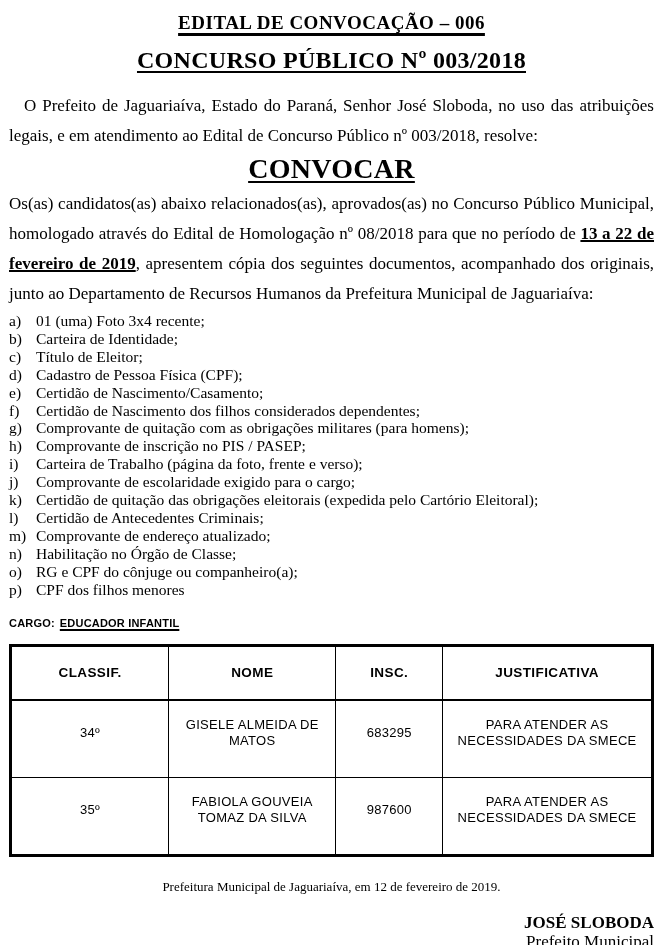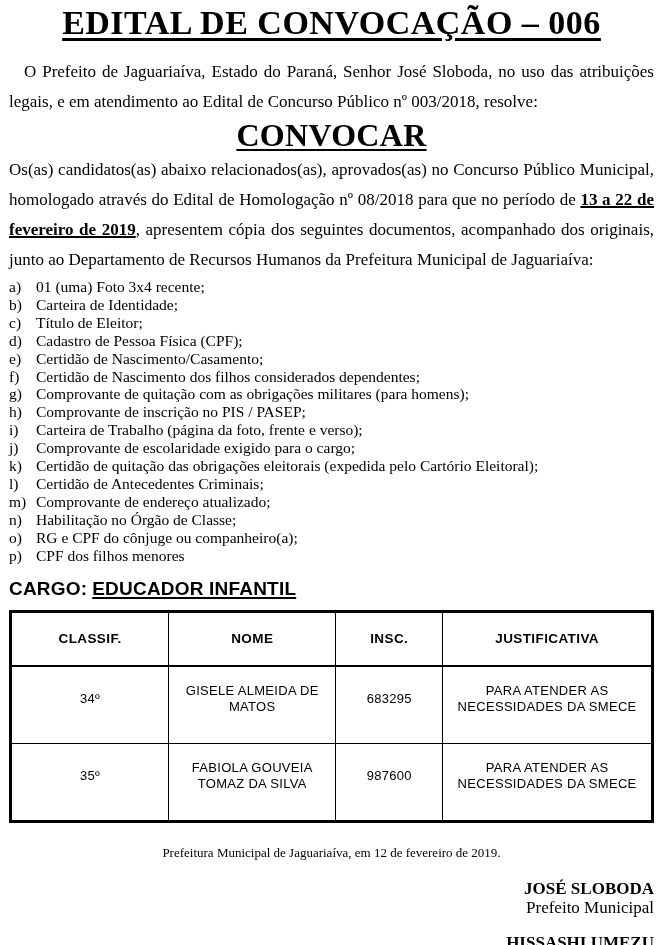--- a/index.html
+++ b/index.html
@@ -6,54 +6,54 @@
   body {
     width: 663px; height: 945px;
     color: #000;
     font-family: "Liberation Serif", serif;
     overflow: hidden;
   }
   .page { padding: 2px 9px 0 9px; }
 
   .title {
     font-family: "Liberation Serif", serif;
-    font-weight: bold; font-size: 34px; line-height: 37px;
+    font-weight: bold; font-size: 19px; line-height: 37px;
     text-align: center; margin: 2px 0 0 0;
     text-decoration: underline; text-decoration-thickness: 2.5px; text-underline-offset: 4px;
     letter-spacing: 0.5px;
   }
   .subtitle {
     font-weight: bold; font-size: 24px; line-height: 30px;
     text-align: center; margin: 4px 0 0 0;
     text-decoration: underline; text-decoration-thickness: 2px; text-underline-offset: 3px;
     letter-spacing: 0.3px;
   }
   .body-par {
     font-size: 17px; line-height: 30px;
     text-align: justify; margin: 16px 0 0 0;
   }
   .body-par.indent { text-indent: 15px; }
   .convocar {
-    font-weight: bold; font-size: 32px; line-height: 30px;
+    font-weight: bold; font-size: 28px; line-height: 30px;
     text-align: center; margin: 3px 0 0 0;
     text-decoration: underline; text-decoration-thickness: 2px; text-underline-offset: 3px;
     letter-spacing: 0.3px;
   }
   .body-par.second { margin-top: 5px; }
   .hl { font-weight: bold; text-decoration: underline; text-decoration-thickness: 1.5px; }
 
   .doc-list { margin-top: 3px; font-size: 15.5px; line-height: 17.9px; }
   .li { display: flex; }
   .li .marker { width: 27px; flex: none; }
   .li .txt { flex: 1; }
 
   .cargo {
     margin-top: 15px;
     font-family: "Liberation Sans", sans-serif;
-    font-weight: bold; font-size: 19px; line-height: 18px;
+    font-weight: bold; font-size: 11px; line-height: 18px;
     letter-spacing: 0.2px;
   }
   .cargo-value {
     text-decoration: underline; text-decoration-thickness: 1.5px; text-underline-offset: 2px;
     margin-left: 5px;
   }
 
   table.cand {
     width: 100%; margin-top: 12px;
     border-collapse: collapse; table-layout: fixed;
@@ -85,20 +85,21 @@
   .sig.second { margin-top: 16px; }
   .sig-name { font-weight: bold; font-size: 17px; line-height: 19px; }
   .sig-role { font-size: 17px; line-height: 19px; }
 </style>
 </head>
 <body>
 
 <div class="page">
 
   <h1 class="title">EDITAL DE CONVOCAÇÃO – 006</h1>
+  <h2 class="subtitle">CONCURSO PÚBLICO Nº 003/2018</h2>
 
   <p class="body-par indent">O Prefeito de Jaguariaíva, Estado do Paraná, Senhor José Sloboda, no uso das atribuições legais, e em atendimento ao Edital de Concurso Público nº 003/2018, resolve:</p>
 
   <h3 class="convocar">CONVOCAR</h3>
 
   <p class="body-par second"><span>Os(as) candidatos(as) abaixo relacionados(as), aprovados(as) no Concurso Público Municipal, homologado através do Edital de Homologação nº 08/2018 para que no período de </span><span class="hl">13 a 22 de fevereiro de 2019</span><span>, apresentem cópia dos seguintes documentos, acompanhado dos originais, junto ao Departamento de Recursos Humanos da Prefeitura Municipal de Jaguariaíva:</span></p>
 
   <div class="doc-list">
     <div class="li">
         <span class="marker">a)</span>

